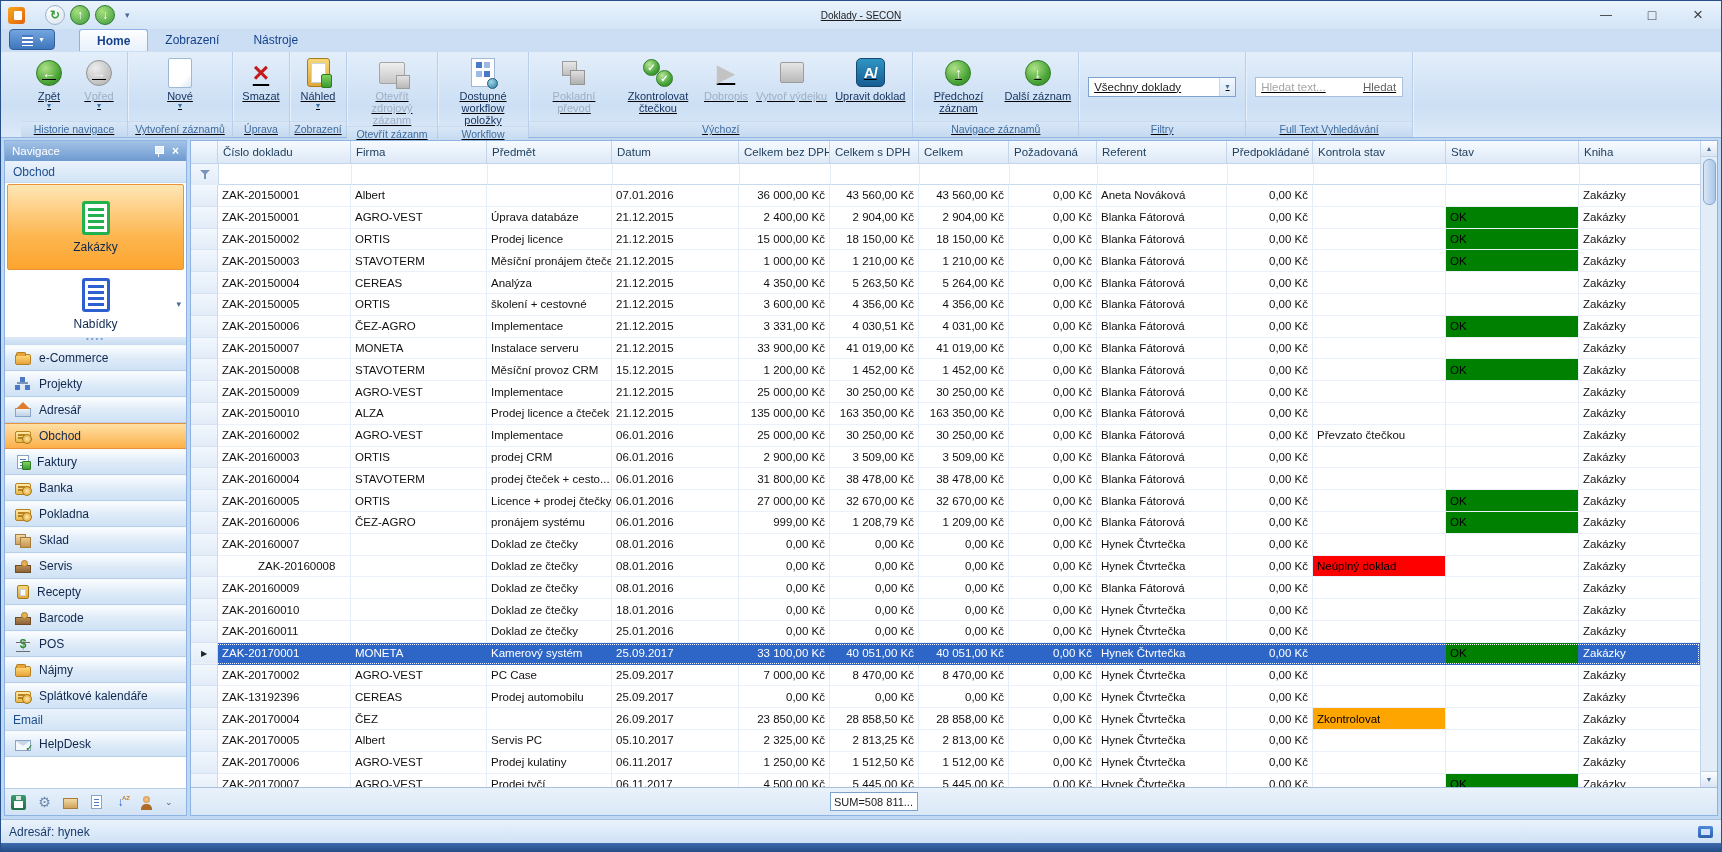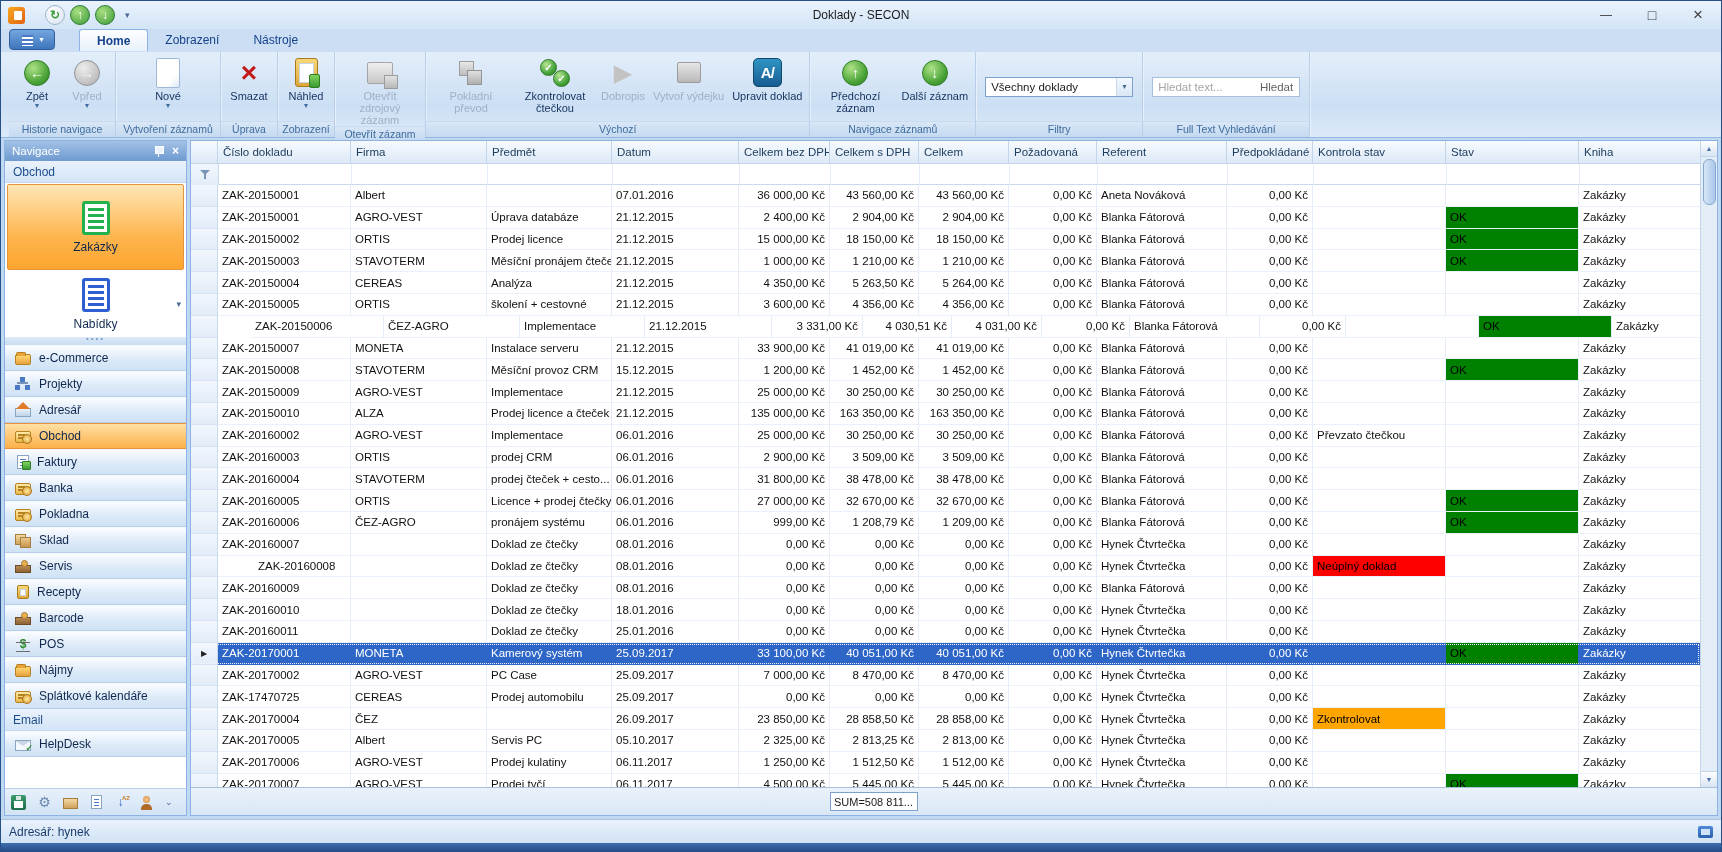--- a/index.html
+++ b/index.html
@@ -13,42 +13,42 @@
   .qat{display:flex;gap:5px;margin-left:20px;}
   .qat-btn{width:20px;height:20px;border-radius:50%;border:1px solid #9FB4CD;box-sizing:border-box;
            background:radial-gradient(circle at 35% 30%,#ffffff,#D6E2EF);display:flex;align-items:center;justify-content:center;
            color:#3E9E3E;font-size:12px;font-weight:bold;}
   .qat-btn.grn{background:radial-gradient(circle at 35% 30%,#A7DF7E,#3C9A3C);color:#fff;border-color:#2F7A2F;}
   .qat-btn.refresh::after{content:"↻";}
   .qat-btn.up::after{content:"↑";}
   .qat-btn.down::after{content:"↓";}
   .qat-caret{margin-left:10px;color:#4A6A96;font-size:9px;}
   .qat-caret::after{content:"▾";}
-  .t-title{position:absolute;left:0;right:0;text-align:center;font-size:12px;color:#1c1c1c;pointer-events:none;}
+  .t-title{position:absolute;left:0;right:0;text-align:center;font-size:10px;color:#1c1c1c;pointer-events:none;text-decoration:underline;}
   .win-controls{margin-left:auto;display:flex;height:100%;}
   .win-btn{width:46px;display:flex;align-items:center;justify-content:center;font-size:12px;color:#3c3c3c;}
   .win-btn.min::after{content:"—";}
   .win-btn.max::after{content:"□";font-size:14px;}
   .win-btn.close::after{content:"×";font-size:17px;}
 
   
   .tabrow{height:23px;background:#CBDEF4;display:flex;align-items:flex-start;padding-left:8px;}
   .appmenu{width:44px;height:19px;margin-bottom:2px;margin-right:24px;border-radius:4px;border:1px solid #2F5D9E;
            background:linear-gradient(#74A6DE,#3E76BC);display:flex;align-items:center;justify-content:center;gap:4px;}
   .appmenu .ami{width:11px;height:11px;background:#fff;border-radius:2px;
                 background-image:repeating-linear-gradient(#fff 0 2px,#4A79C8 2px 4px);background-clip:content-box;padding:2px 2px 1px;}
   .appmenu .amc{color:#fff;font-size:8px;}
   .appmenu .amc::after{content:"▾";}
   .tab{padding:4px 17px 3px;font-size:12px;color:#15428B;}
   .tab.active{background:linear-gradient(#FDFEFF,#E8F1FB);border:1px solid #8DB2E3;border-bottom:none;
               border-radius:3px 3px 0 0;font-weight:bold;}
 
   
   .ribbon{height:85px;background:linear-gradient(#E3EEFA,#CCDFF4 62%,#DCE9F8);border-bottom:1px solid #96B7DF;
-          display:flex;padding-left:8px;}
+          display:flex;padding-left:20px;text-decoration:underline;}
   .rgroup{display:flex;flex-direction:column;border-right:1px solid #B9CFE9;box-shadow:1px 0 0 #E8F1FB;}
   .rg-body{flex:1;display:flex;align-items:stretch;justify-content:center;padding:2px 3px 0;}
   .rg-label{height:15px;line-height:14px;text-align:center;font-size:10.5px;color:#3E6C9E;
             background:linear-gradient(#D9E7F7,#C4D9F0);border-top:1px solid #C9DBEF;padding:0 4px;white-space:nowrap;}
   .rbtn{display:flex;flex-direction:column;align-items:center;justify-content:flex-start;padding:2px 4px 0;min-width:42px;}
   .rbtn .ic32{height:33px;display:flex;align-items:center;justify-content:center;margin-bottom:1px;}
   .rbtn .lbl{font-size:11px;line-height:12px;text-align:center;color:#15325E;max-width:76px;}
   .rbtn.disabled .lbl{color:#9FAFC4;}
   .rbtn .bcaret{font-size:8px;line-height:8px;color:#3E6C9E;}
   .rbtn .bcaret::after{content:"▾";}
@@ -320,20 +320,31 @@
         <div class="rbtn disabled">
           <div class="ic32">
               <span class="ic-gdocs"></span>
             </div>
           <div class="lbl">Otevřít zdrojový zázanm</div>
         </div>
       </div>
       <div class="rg-label">Otevřít zázanm</div>
     </div>
 
+    <div class="rgroup">
+      <div class="rg-body">
+        <div class="rbtn">
+          <div class="ic32">
+              <span class="ic-flow"></span>
+            </div>
+          <div class="lbl">Dostupné workflow položky</div>
+        </div>
+      </div>
+      <div class="rg-label">Workflow</div>
+    </div>
 
 
     <div class="rgroup">
       <div class="rg-body">
         <div class="rbtn disabled">
           <div class="ic32">
               <span class="ic-cubes"></span>
             </div>
           <div class="lbl">Pokladní převod</div>
         </div>
@@ -631,21 +642,21 @@
                 <div class="g-cell right" style="width: 90px; min-width: 90px;">4 356,00 Kč</div>
                 <div class="g-cell right" style="width: 88px; min-width: 88px;">0,00 Kč</div>
                 <div class="g-cell" style="width: 130px; min-width: 130px;">Blanka Fátorová</div>
                 <div class="g-cell right" style="width: 86px; min-width: 86px;">0,00 Kč</div>
                 <div class="g-cell" style="width: 133px; min-width: 133px;"></div>
                 <div class="g-cell" style="width: 133px; min-width: 133px;"></div>
                 <div class="g-cell" style="width: 123px; min-width: 123px;">Zakázky</div>
               </div>
               <div class="g-row">
                 <div class="g-ind"></div>
-                <div class="g-cell" style="width: 133px; min-width: 133px; margin-left: 33px;">ZAK-20150006</div>
+                <div class="g-cell" style="width: 133px; min-width: 133px;">ZAK-20150006</div>
                 <div class="g-cell" style="width: 136px; min-width: 136px;">ČEZ-AGRO</div>
                 <div class="g-cell" style="width: 125px; min-width: 125px;">Implementace</div>
                 <div class="g-cell" style="width: 127px; min-width: 127px;">21.12.2015</div>
                 <div class="g-cell right" style="width: 91px; min-width: 91px;">3 331,00 Kč</div>
                 <div class="g-cell right" style="width: 89px; min-width: 89px;">4 030,51 Kč</div>
                 <div class="g-cell right" style="width: 90px; min-width: 90px;">4 031,00 Kč</div>
                 <div class="g-cell right" style="width: 88px; min-width: 88px;">0,00 Kč</div>
                 <div class="g-cell" style="width: 130px; min-width: 130px;">Blanka Fátorová</div>
                 <div class="g-cell right" style="width: 86px; min-width: 86px;">0,00 Kč</div>
                 <div class="g-cell" style="width: 133px; min-width: 133px;"></div>
@@ -903,21 +914,21 @@
                 <div class="g-cell right" style="width: 90px; min-width: 90px;">8 470,00 Kč</div>
                 <div class="g-cell right" style="width: 88px; min-width: 88px;">0,00 Kč</div>
                 <div class="g-cell" style="width: 130px; min-width: 130px;">Hynek Čtvrtečka</div>
                 <div class="g-cell right" style="width: 86px; min-width: 86px;">0,00 Kč</div>
                 <div class="g-cell" style="width: 133px; min-width: 133px;"></div>
                 <div class="g-cell" style="width: 133px; min-width: 133px;"></div>
                 <div class="g-cell" style="width: 123px; min-width: 123px;">Zakázky</div>
               </div>
               <div class="g-row">
                 <div class="g-ind"></div>
-                <div class="g-cell" style="width: 133px; min-width: 133px;">ZAK-17470725</div>
+                <div class="g-cell" style="width: 133px; min-width: 133px;">ZAK-13192396</div>
                 <div class="g-cell" style="width: 136px; min-width: 136px;">CEREAS</div>
                 <div class="g-cell" style="width: 125px; min-width: 125px;">Prodej automobilu</div>
                 <div class="g-cell" style="width: 127px; min-width: 127px;">25.09.2017</div>
                 <div class="g-cell right" style="width: 91px; min-width: 91px;">0,00 Kč</div>
                 <div class="g-cell right" style="width: 89px; min-width: 89px;">0,00 Kč</div>
                 <div class="g-cell right" style="width: 90px; min-width: 90px;">0,00 Kč</div>
                 <div class="g-cell right" style="width: 88px; min-width: 88px;">0,00 Kč</div>
                 <div class="g-cell" style="width: 130px; min-width: 130px;">Hynek Čtvrtečka</div>
                 <div class="g-cell right" style="width: 86px; min-width: 86px;">0,00 Kč</div>
                 <div class="g-cell" style="width: 133px; min-width: 133px;"></div>

